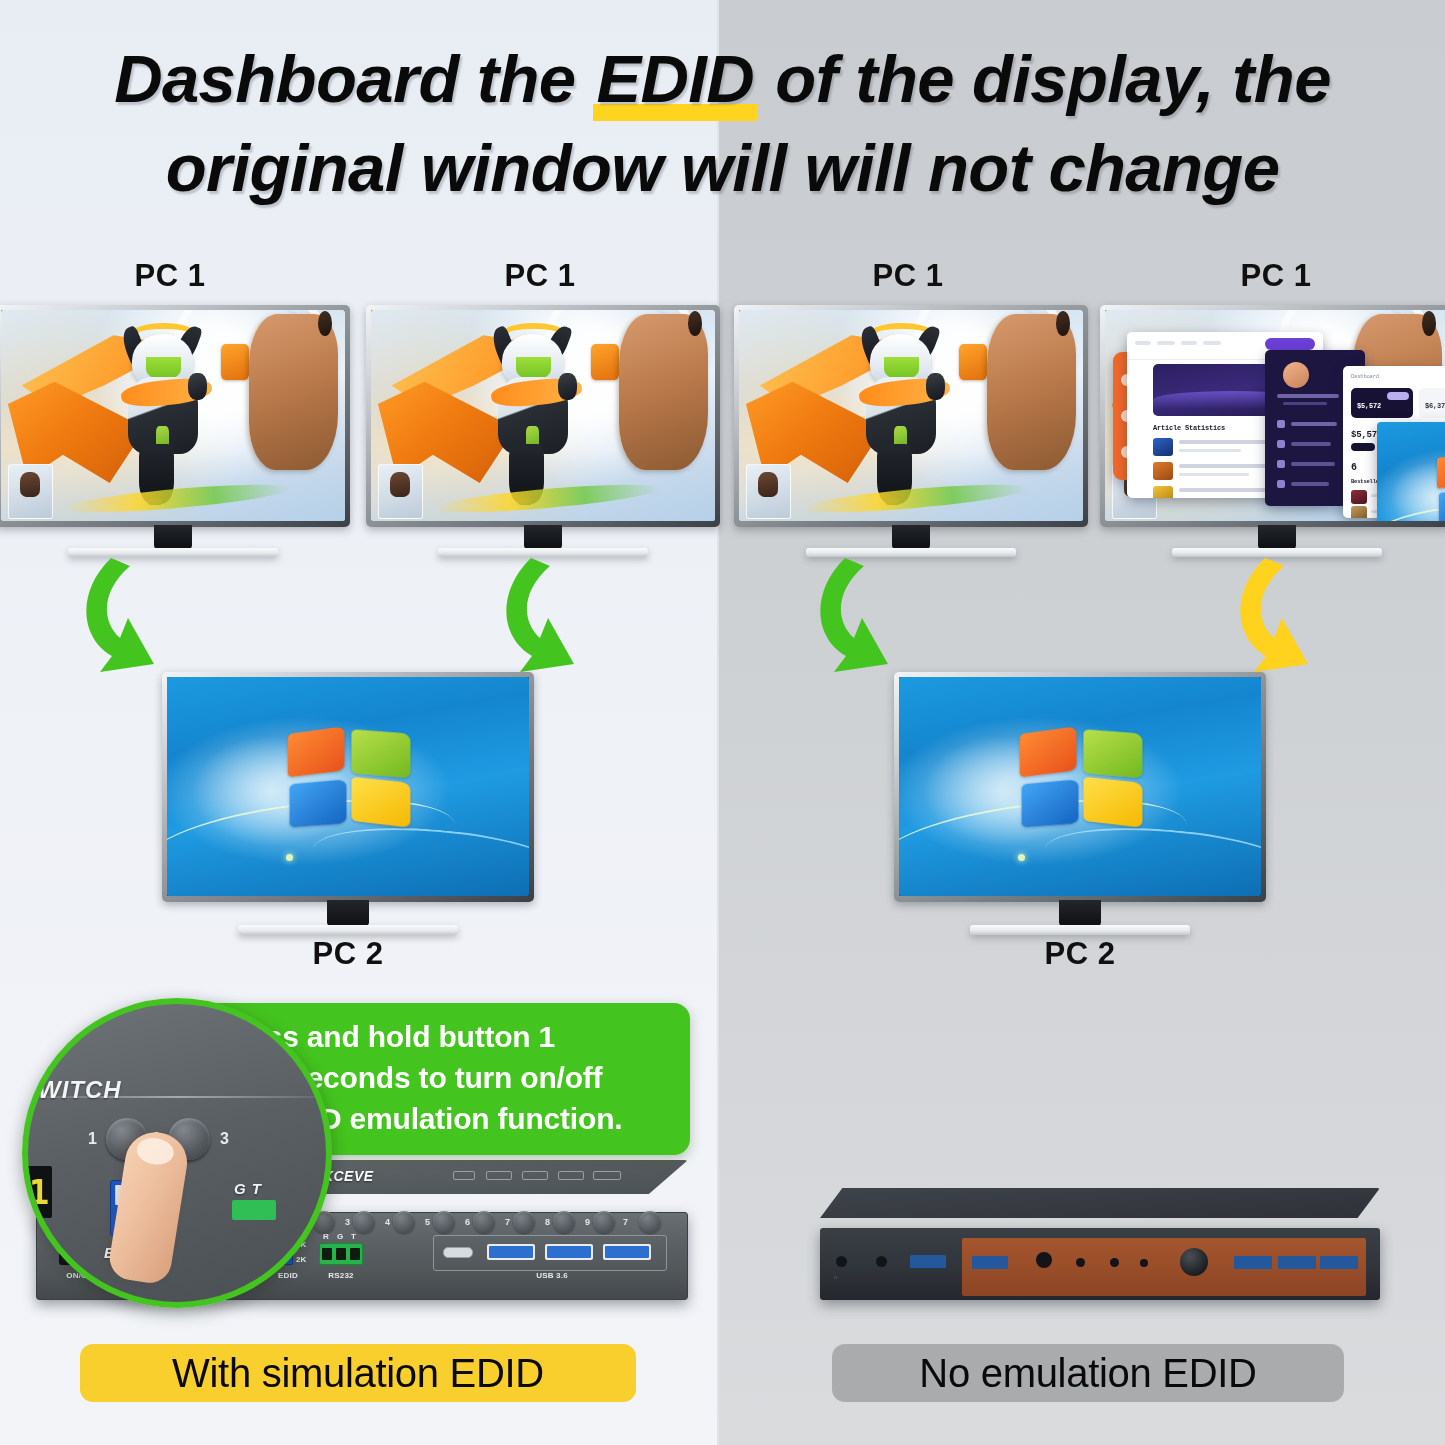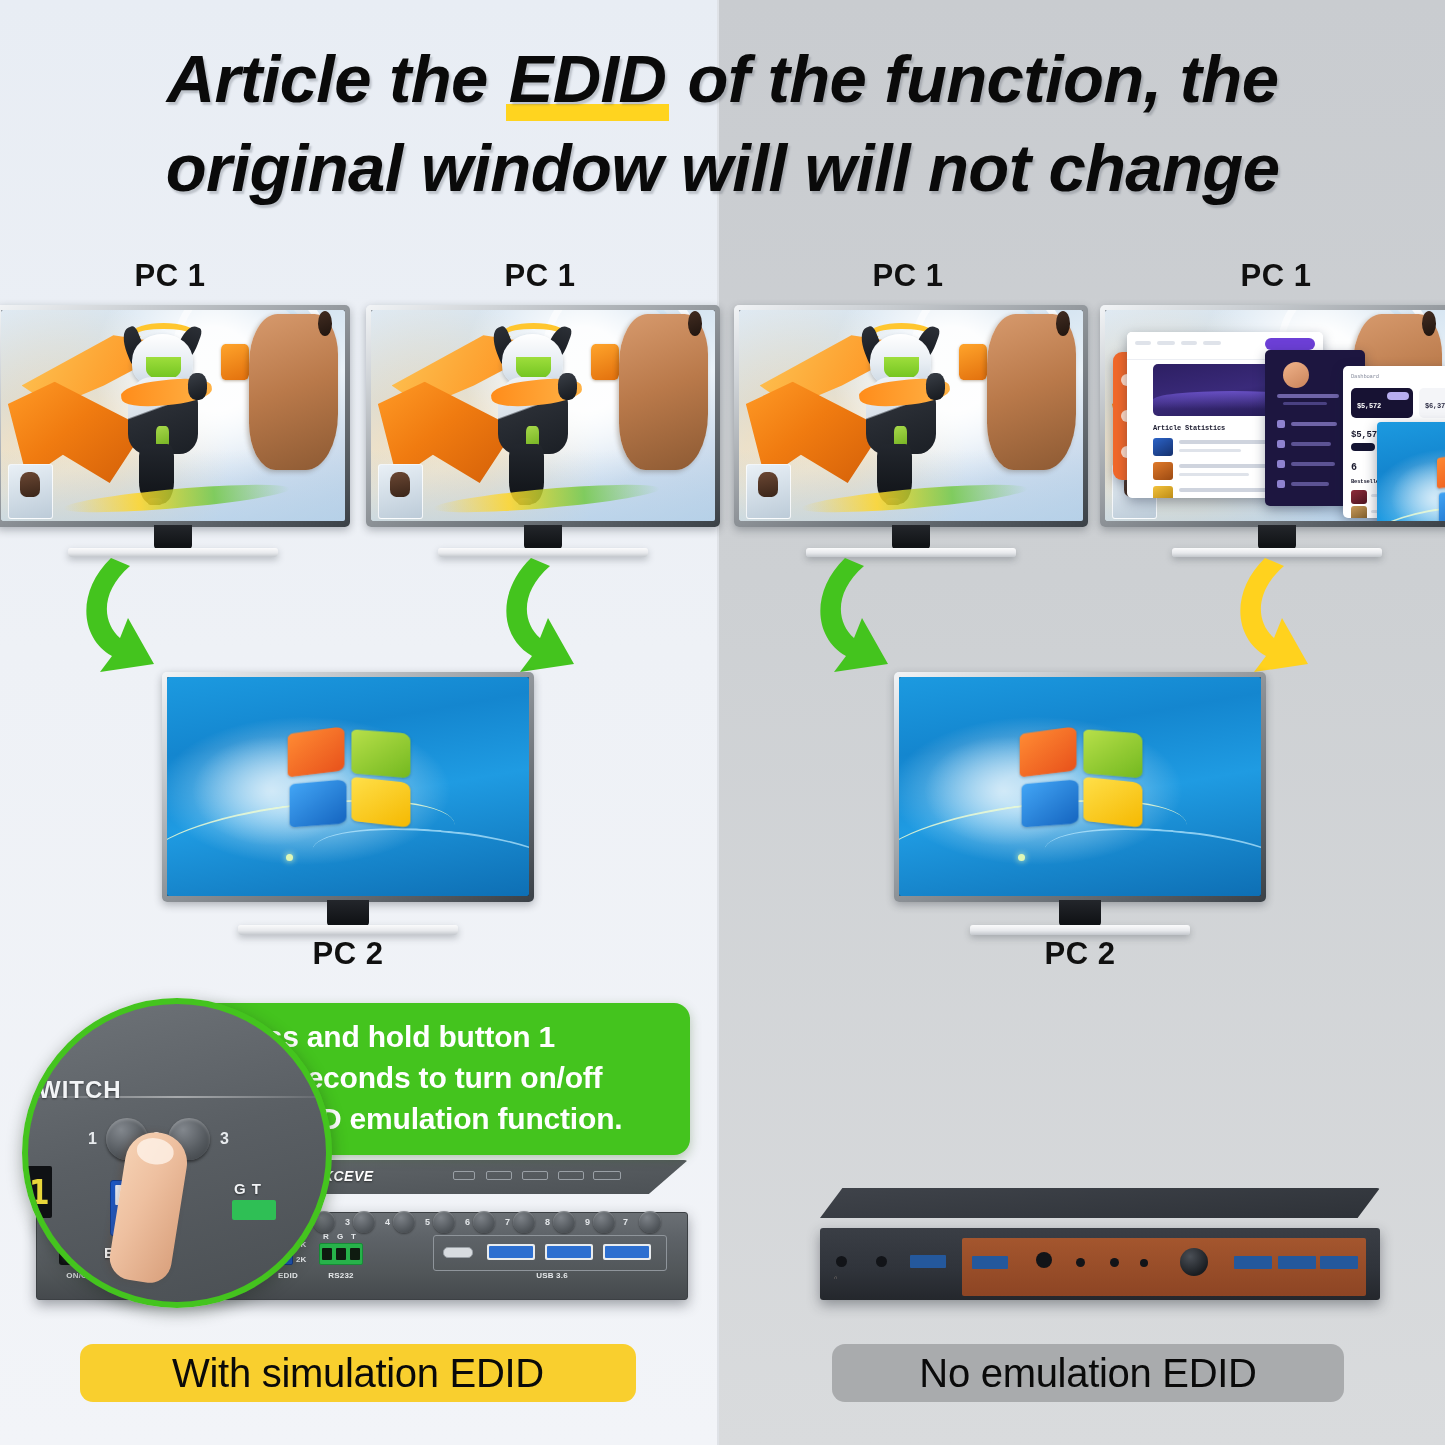--- a/index.html
+++ b/index.html
@@ -264,21 +264,21 @@
   .dev2-lbl { position:absolute; font-size:5px; color:#c8b2a4; opacity:.75; }
   .mag {
     position:absolute; width:310px; height:310px; border-radius:50%;
     border:6px solid #44c41e; overflow:hidden;
     background:linear-gradient(165deg,#6e7378 0%,#5a5f64 46%,#4a4f53 100%);
     box-shadow:0 5px 16px rgba(30,40,30,.38);
   }
   .mag-line { position:absolute; left:0; right:0; top:31%; height:2px;
     background:linear-gradient(90deg,rgba(255,255,255,.05),rgba(255,255,255,.45),rgba(255,255,255,.05)); }
   .mag-txt { position:absolute; font-weight:bold; color:#f2f4f6;
-    letter-spacing:1px; text-shadow:0 1px 2px rgba(0,0,0,.45); }
+    letter-spacing:1px; text-shadow:0 1px 2px rgba(0,0,0,.45);font-style:italic; }
   .mag-btn { position:absolute; border-radius:50%;
     background:radial-gradient(circle at 36% 28%,#82878d,#53585d 60%,#3b3f43 100%);
     box-shadow:inset 0 2px 3px rgba(255,255,255,.22), 0 2px 3px rgba(0,0,0,.45); }
   .mag-num { position:absolute; color:#e8ebee; font-weight:bold; font-size:16px; }
   .finger {
     position:absolute; width:62px; height:150px;
     background:linear-gradient(110deg,#f6d2b4 0%,#eec0a0 42%,#d9a07c 100%);
     border-radius:30px 30px 22px 22px;
     transform:rotate(9deg);
     box-shadow:-3px 0 7px rgba(90,55,30,.22);
@@ -320,21 +320,21 @@
 <body>
 
 <div id="page">
 
   <div class="bg-left"></div>
   <div class="bg-right"></div>
   <div class="split-line"></div>
 
   <div class="headline">
     <span class="ln">
-      <span>Article the </span><span class="hl-edid">EDID</span><span> of the function, the</span>
+      <span>Dashboard the </span><span class="hl-edid">EDID</span><span> of the display, the</span>
     </span>
     <span class="ln">original window will will not change</span>
   </div>
 
   <div class="pc-label" style="left:60px; top:258px; width:220px;">PC 1</div>
   <div class="monitor" style="left:-4px; top:305px; width:354px; height:222px;">
     <div class="mon-frame">
       <div class="mon-screen">
         <div class="art-game">
           <div class="g-floor"></div>

